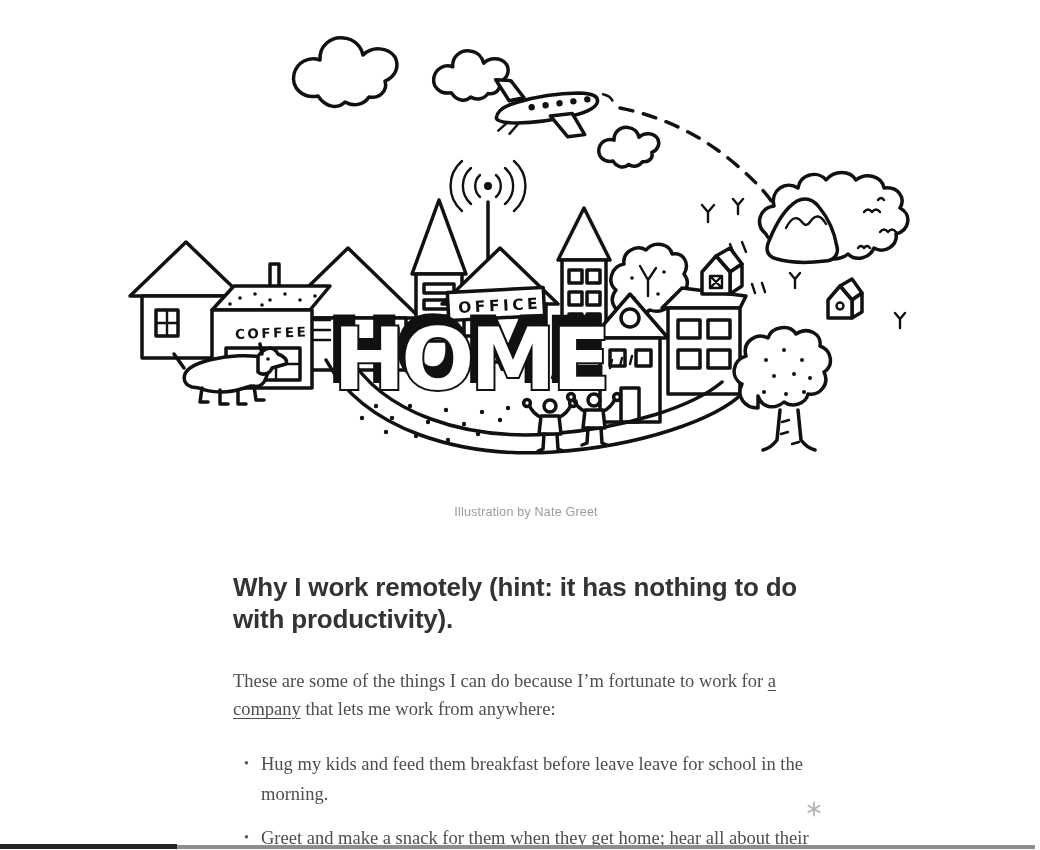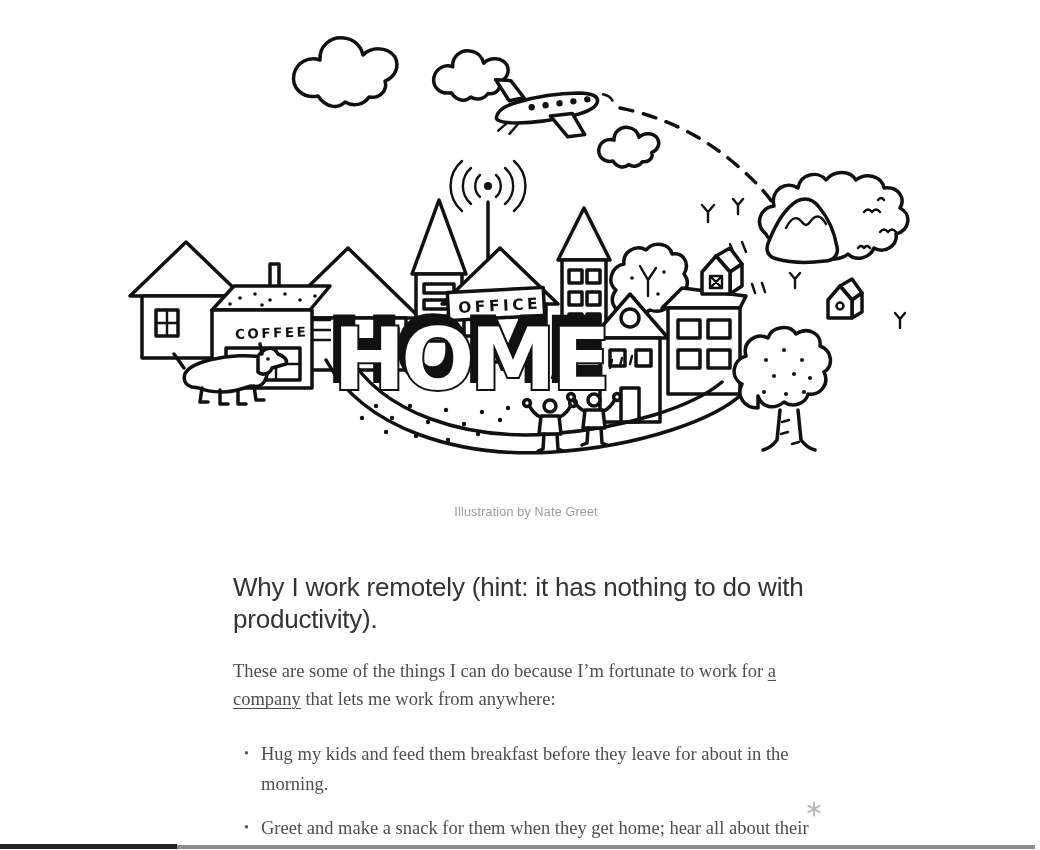--- a/index.html
+++ b/index.html
@@ -3,22 +3,22 @@
 <meta charset="utf-8">
 <style>
   html,body{margin:0;padding:0;background:#fff;}
   .page{position:relative;width:1040px;height:850px;background:#ffffff;overflow:hidden;
         font-family:"Liberation Sans",sans-serif;}
   .figure{position:absolute;left:80px;top:14px;width:880px;height:474px;}
   .figure svg{display:block;width:100%;height:100%;}
   .content{position:absolute;left:233px;top:505px;width:586px;}
   .caption{font-size:12.5px;color:#9b9b9b;text-align:center;letter-spacing:.2px;}
   h1{margin:52px 0 0 0;font-size:26px;line-height:1.24;color:#333333;
-     letter-spacing:-.2px;font-weight:400;}
-  .intro{margin:22px 0 0 0;font-family:"Liberation Serif",serif;font-size:18.5px;
+     letter-spacing:-.2px;font-weight:700;}
+  .intro{margin:32px 0 0 0;font-family:"Liberation Serif",serif;font-size:18.5px;
          line-height:28px;color:#4e4e4e;}
   .intro a{color:inherit;text-decoration:underline;text-underline-offset:3px;cursor:pointer;}
   ul.bullets{list-style:none;margin:26px 0 0 0;padding:0;font-family:"Liberation Serif",serif;
      font-size:18.5px;line-height:30px;color:#4e4e4e;}
   ul.bullets li{display:flex;}
   ul.bullets li + li{margin-top:14px;}
   .bullet{flex:0 0 17px;margin-left:11px;font-size:14px;line-height:30px;color:#5a5a5a;}
   .star{position:absolute;left:806px;top:801px;width:16px;height:16px;}
   .hscroll{position:absolute;left:0;top:845px;width:1035px;height:4px;background:#8d8d8d;}
   .hthumb{position:absolute;left:0;top:-1px;width:177px;height:5px;background:#232323;}
@@ -256,21 +256,21 @@
   <div class="content">
     <div class="caption">Illustration by Nate Greet</div>
 
     <h1>Why I work remotely (hint: it has nothing to do with productivity).</h1>
 
     <p class="intro"><span>These are some of the things I can do because I’m fortunate to work for </span><a href="#">a company</a><span> that lets me work from anywhere:</span></p>
 
     <ul class="bullets">
       <li>
         <span class="bullet">•</span>
-        <span>Hug my kids and feed them breakfast before they leave for about in the morning.</span>
+        <span>Hug my kids and feed them breakfast before leave leave for school in the morning.</span>
       </li>
       <li>
         <span class="bullet">•</span>
         <span>Greet and make a snack for them when they get home; hear all about their day.</span>
       </li>
     </ul>
   </div>
 
   <span class="star">
     <svg width="16" height="16" viewBox="0 0 16 16">

